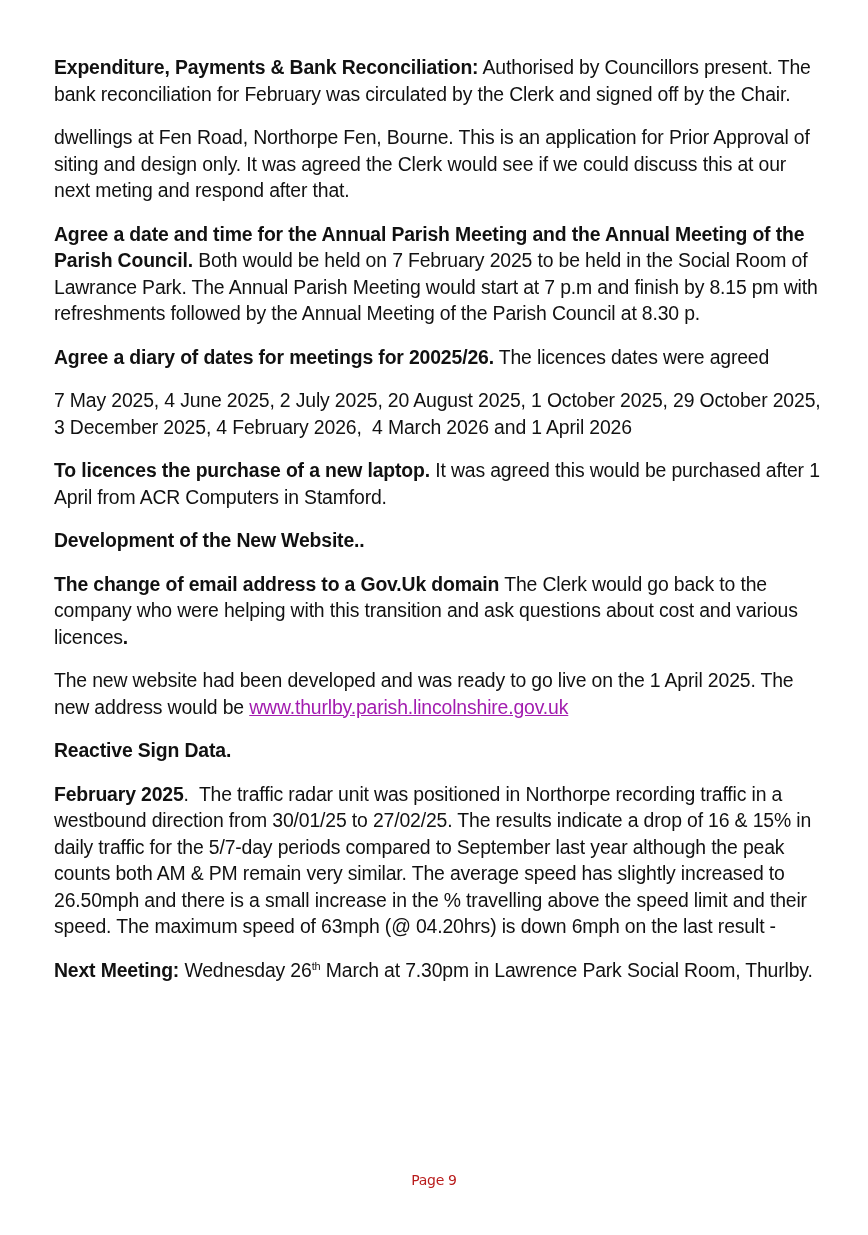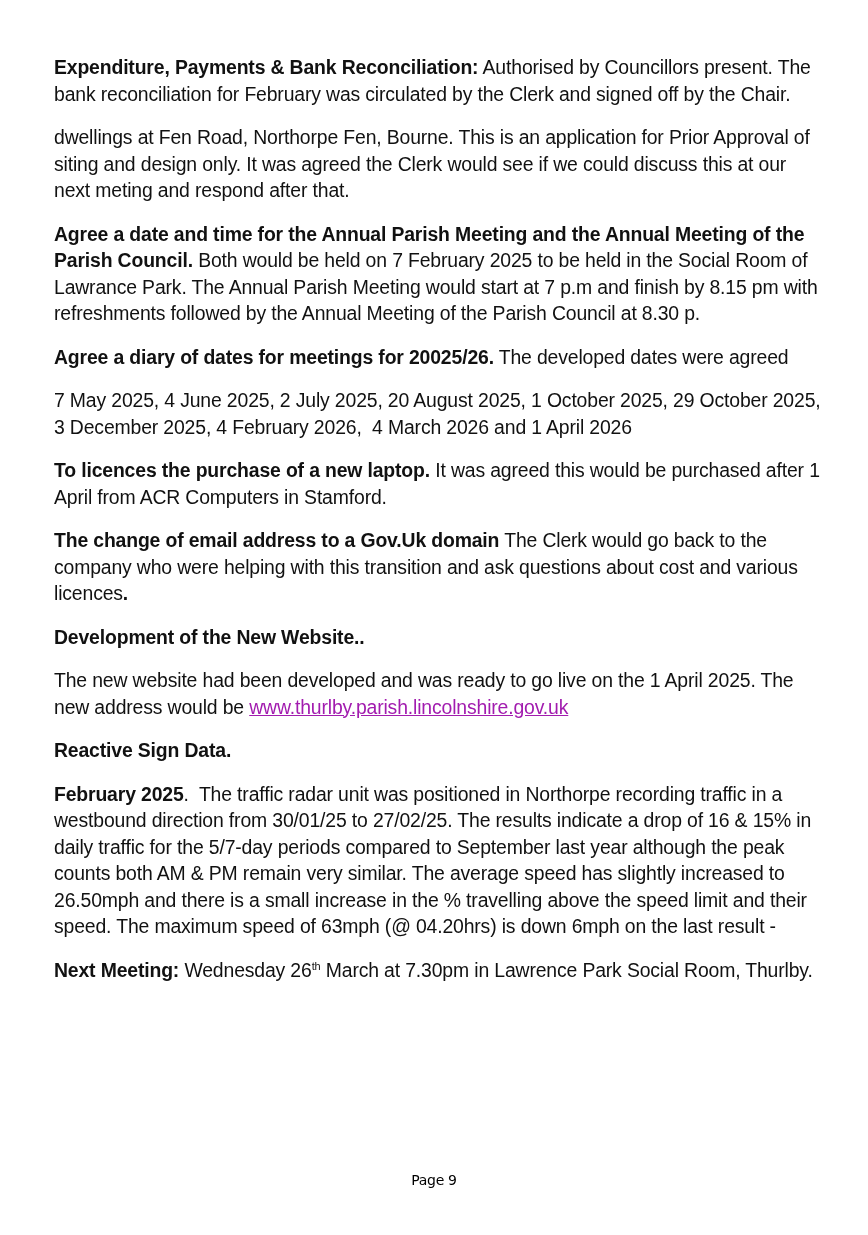--- a/index.html
+++ b/index.html
@@ -38,44 +38,44 @@
       line-height: 0;
     }
     .footer {
       position: absolute;
       top: 1172px;
       left: 0;
       width: 868px;
       text-align: center;
       font-family: "DejaVu Sans", sans-serif;
       font-size: 14px;
-      color: #000000;
+      color: #b91c1c;
       letter-spacing: -0.3px;
     }
   </style>
 </head>
 <body>
 
 <div class="page">
 
   <p class="para"><span class="b">Expenditure, Payments &amp; Bank Reconciliation:</span><span> Authorised by Councillors present. The bank reconciliation for February was circulated by the Clerk and signed off by the Chair.</span></p>
 
   <p class="para"><span>dwellings at Fen Road, Northorpe Fen, Bourne. This is an application for Prior Approval of siting and design only. It was agreed the Clerk would see if we could discuss this at our next meting and respond after that.</span></p>
 
   <p class="para"><span class="b">Agree a date and time for the Annual Parish Meeting and the Annual Meeting of the Parish Council.</span><span> Both would be held on 7 February 2025 to be held in the Social Room of Lawrance Park. The Annual Parish Meeting would start at 7 p.m and finish by 8.15 pm with refreshments followed by the Annual Meeting of the Parish Council at 8.30 p.</span></p>
 
-  <p class="para"><span class="b">Agree a diary of dates for meetings for 20025/26.</span><span> The developed dates were agreed</span></p>
+  <p class="para"><span class="b">Agree a diary of dates for meetings for 20025/26.</span><span> The licences dates were agreed</span></p>
 
   <p class="para"><span style="white-space: pre-wrap;">7 May 2025, 4 June 2025, 2 July 2025, 20 August 2025, 1 October 2025, 29 October 2025, 3 December 2025, 4 February 2026,  4 March 2026 and 1 April 2026</span></p>
 
   <p class="para"><span class="b">To licences the purchase of a new laptop.</span><span> It was agreed this would be purchased after 1 April from ACR Computers in Stamford.</span></p>
 
+  <p class="para"><span class="b">Development of the New Website..</span></p>
+
   <p class="para"><span class="b">The change of email address to a Gov.Uk domain</span><span> The Clerk would go back to the company who were helping with this transition and ask questions about cost and various licences</span><span class="b">.</span></p>
-
-  <p class="para"><span class="b">Development of the New Website..</span></p>
 
   <p class="para"><span>The new website had been developed and was ready to go live on the 1 April 2025. The new address would be </span><a class="link" href="#">www.thurlby.parish.lincolnshire.gov.uk</a></p>
 
   <p class="para"><span class="b">Reactive Sign Data.</span></p>
 
   <p class="para"><span class="b">February 2025</span><span style="white-space: pre-wrap;">.  The traffic radar unit was positioned in Northorpe recording traffic in a westbound direction from 30/01/25 to 27/02/25. The results indicate a drop of 16 &amp; 15% in daily traffic for the 5/7-day periods compared to September last year although the peak counts both AM &amp; PM remain very similar. The average speed has slightly increased to 26.50mph and there is a small increase in the % travelling above the speed limit and their speed. The maximum speed of 63mph (@ 04.20hrs) is down 6mph on the last result -</span></p>
 
   <p class="para"><span class="b">Next Meeting:</span><span> Wednesday 26</span><sup class="ord">th</sup><span> March at 7.30pm in Lawrence Park Social Room, Thurlby.</span></p>
 
 </div>

